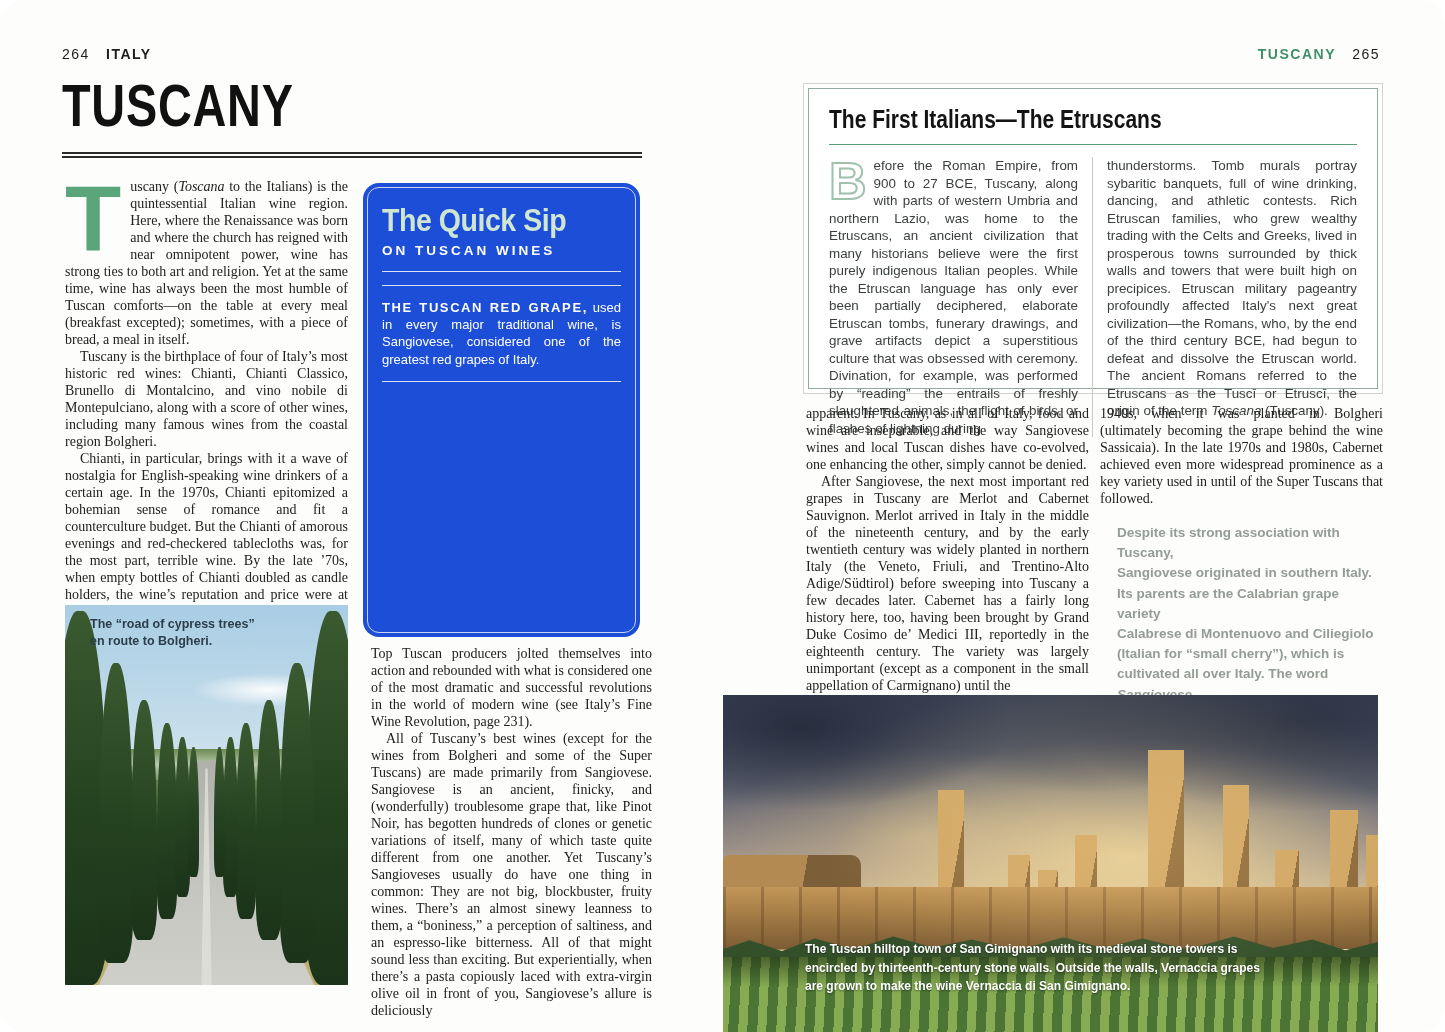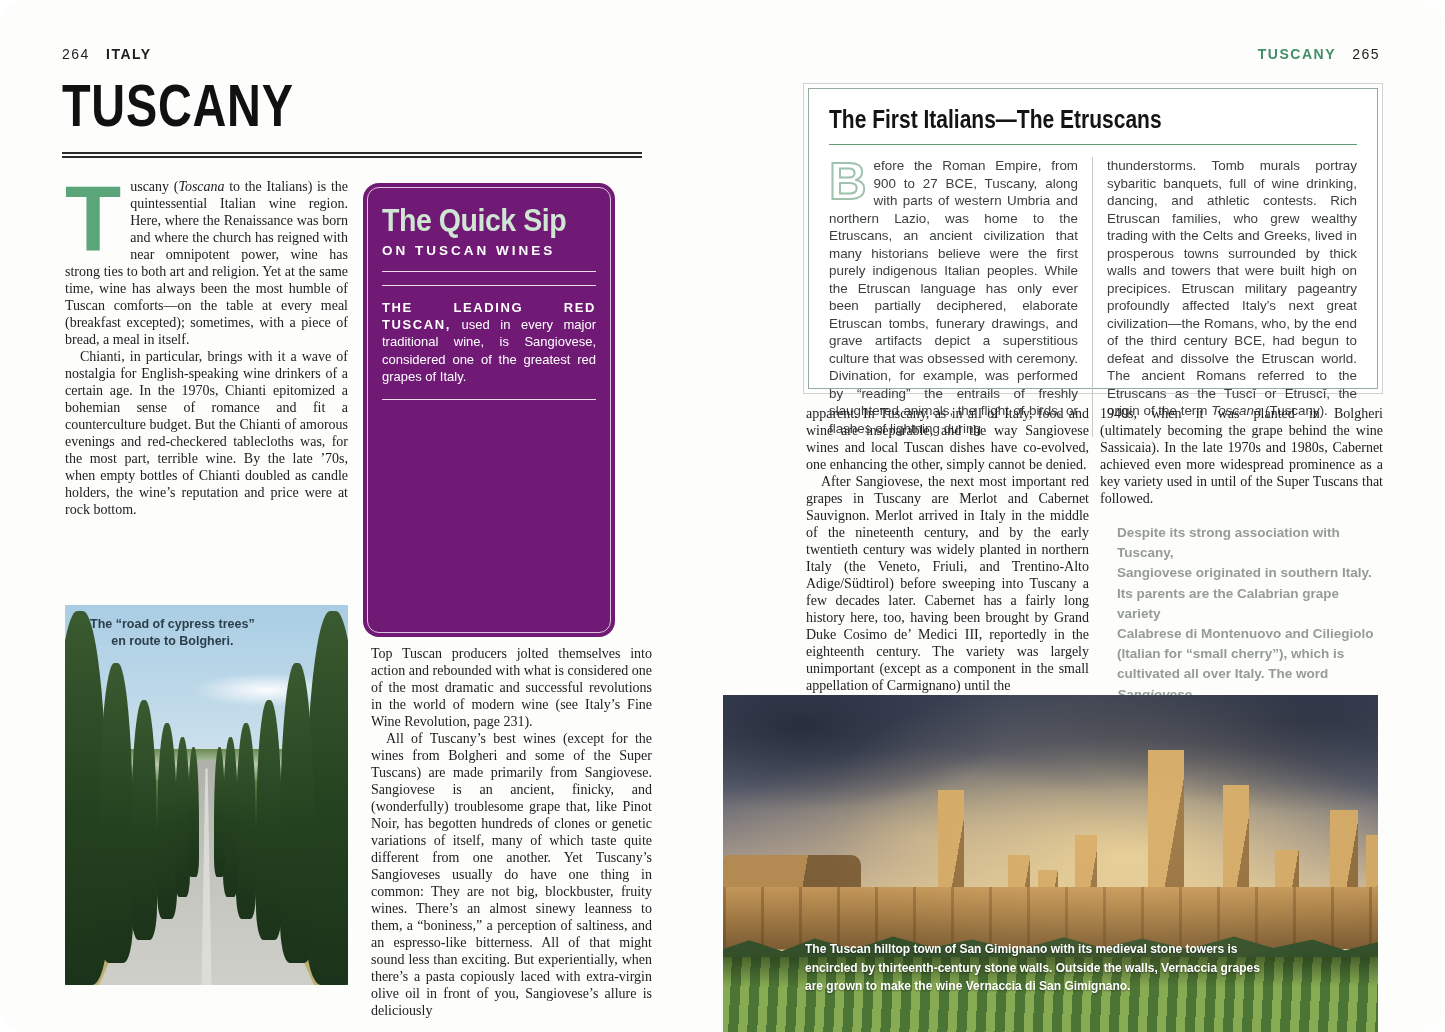--- a/index.html
+++ b/index.html
@@ -24,21 +24,21 @@
   .serifcol { position:absolute; font-size:14px; line-height:17px; text-align:justify; color:#212121; }
   .serifcol p { margin:0; }
   .serifcol p.indent { text-indent:15px; }
   .dropcapT { float:left; font-family:"Liberation Sans", sans-serif; font-weight:bold;
               font-size:92px; line-height:76px; color:#5ba57b; margin:3px 9px 0 0; }
   .dropcapB { float:left; font-family:"Liberation Sans", sans-serif; font-weight:bold;
               font-size:52px; line-height:44px; margin:2px 7px 0 0;
               color:#ffffff; -webkit-text-stroke:2px #9fc2ac; }
 
   
-  #photo-cypress { position:absolute; left:65px; top:605px; width:283px; height:380px; overflow:hidden; background:#9db8a8;text-align:center; }
+  #photo-cypress { position:absolute; left:65px; top:605px; width:283px; height:380px; overflow:hidden; background:#9db8a8; }
   #photo-cypress .sky { position:absolute; inset:0 0 45% 0; background:linear-gradient(180deg,#a9cde4 0%,#c3dcea 55%,#dde9ee 100%); }
   #photo-cypress .cloud { position:absolute; left:45%; top:18%; width:150px; height:34px; border-radius:50%;
        background:radial-gradient(ellipse at center, rgba(255,255,255,.95), rgba(255,255,255,0) 70%); }
   #photo-cypress .haze { position:absolute; left:0; top:38%; width:100%; height:8%;
        background:linear-gradient(180deg, rgba(214,228,214,.0), rgba(205,221,201,.8), rgba(160,185,150,.4)); }
   #photo-cypress .ground { position:absolute; left:0; bottom:0; width:100%; height:62%;
        background:linear-gradient(180deg,#6d8a52 0%,#55703f 30%,#46603a 100%); }
   #photo-cypress .road { position:absolute; inset:0;
        background:linear-gradient(180deg,#b0b0aa 40%,#c6c6c0 75%,#cfcfc9 100%);
        clip-path:polygon(46.5% 41%, 53.5% 41%, 90% 100%, 10% 100%); }
@@ -48,22 +48,22 @@
        clip-path:polygon(45.5% 42%, 47% 42%, 12% 100%, 4% 100%); opacity:.8; }
   #photo-cypress .verge-r { position:absolute; inset:0; background:#b9a65c;
        clip-path:polygon(53% 42%, 54.5% 42%, 96% 100%, 88% 100%); opacity:.8; }
   .tree { position:absolute; background:linear-gradient(180deg,#3a5a30 0%,#24411f 55%,#1b331a 100%);
           border-radius:45% 45% 28% 28% / 58% 58% 14% 14%; }
   #photo-cypress .cap { position:absolute; left:25px; top:11px; z-index:5;
        font-family:"Liberation Sans", sans-serif; font-weight:bold; font-size:12.5px; line-height:17px;
        color:#2c3e4a; white-space:pre-line; }
 
   
-  #quicksip { position:absolute; left:363px; top:183px; width:252px; min-height:454px;
-              background:#701a75; border-radius:16px; padding:22px 19px 20px 19px;
+  #quicksip { position:absolute; left:363px; top:183px; width:277px; min-height:454px;
+              background:#1d4ed8; border-radius:16px; padding:22px 19px 20px 19px;
               font-family:"Liberation Sans", sans-serif; color:#ffffff; }
   #quicksip::before { content:""; position:absolute; inset:4px; border:1px solid rgba(255,255,255,.75);
               border-radius:12px; pointer-events:none; }
   #quicksip .qs-title { font-weight:bold; font-size:31px; line-height:1.05; color:#cfe6d2; letter-spacing:-.5px;
               transform:scaleX(.92); transform-origin:left top; }
   #quicksip .qs-sub { font-weight:bold; font-size:13.5px; letter-spacing:3px; margin-top:5px; color:#ffffff; }
   #quicksip hr { border:none; border-top:1px solid rgba(255,255,255,.85); margin:13px 0; }
   #quicksip p { font-size:13px; line-height:17.4px; text-align:justify; }
   #quicksip p b { letter-spacing:1.6px; }
 
@@ -125,20 +125,21 @@
   <div class="runhead" id="rh-right" style="left:1100px; top:46px; width:280px;">
     <span class="sect">TUSCANY</span>&nbsp;&nbsp;
     <span class="folio">265</span>
   </div>
 
   <div id="lp-title">TUSCANY</div>
   <div id="lp-rule"></div>
 
   <div class="serifcol" style="left:65px; top:178px; width:283px;">
     <p><span class="dropcapT">T</span><span>uscany (<i>Toscana</i> to the Italians) is the quintessential Italian wine region. Here, where the Renaissance was born and where the church has reigned with near omnipotent power, wine has strong ties to both art and religion. Yet at the same time, wine has always been the most humble of Tuscan comforts—on the table at every meal (breakfast excepted); sometimes, with a piece of bread, a meal in itself.</span></p>
+    <p class="indent">Tuscany is the birthplace of four of Italy’s most historic red wines: Chianti, Chianti Classico, Brunello di Montalcino, and vino nobile di Montepulciano, along with a score of other wines, including many famous wines from the coastal region Bolgheri.</p>
     <p class="indent">Chianti, in particular, brings with it a wave of nostalgia for English-speaking wine drinkers of a certain age. In the 1970s, Chianti epitomized a bohemian sense of romance and fit a counterculture budget. But the Chianti of amorous evenings and red-checkered tablecloths was, for the most part, terrible wine. By the late ’70s, when empty bottles of Chianti doubled as candle holders, the wine’s reputation and price were at rock bottom.</p>
   </div>
 
   <div id="photo-cypress">
     <div class="sky"></div>
     <div class="cloud"></div>
     <div class="ground"></div>
     <div class="haze"></div>
     <div class="road"></div>
     <div class="roadline"></div>
@@ -162,21 +163,21 @@
     </div>
     <div class="cap">The “road of cypress trees”
 en route to Bolgheri.</div>
   </div>
 
   <div id="quicksip">
     <div class="qs-title">The Quick Sip</div>
     <div class="qs-sub">ON TUSCAN WINES</div>
     <hr>
     <hr>
-    <p><b>THE LEADING RED TUSCAN,</b> used in every major traditional wine, is Sangiovese, considered one of the greatest red grapes of Italy.</p>
+    <p><b>THE TUSCAN RED GRAPE,</b> used in every major traditional wine, is Sangiovese, considered one of the greatest red grapes of Italy.</p>
     <hr>
   </div>
 
   <div class="serifcol" style="left:363px; top:645px; width:281px;margin-left:8px;">
     <p>Top Tuscan producers jolted themselves into action and rebounded with what is considered one of the most dramatic and successful revolutions in the world of modern wine (see Italy’s Fine Wine Revolution, page 231).</p>
     <p class="indent">All of Tuscany’s best wines (except for the wines from Bolgheri and some of the Super Tuscans) are made primarily from Sangiovese. Sangiovese is an ancient, finicky, and (wonderfully) troublesome grape that, like Pinot Noir, has begotten hundreds of clones or genetic variations of itself, many of which taste quite different from one another. Yet Tuscany’s Sangioveses usually do have one thing in common: They are not big, blockbuster, fruity wines. There’s an almost sinewy leanness to them, a “boniness,” a perception of saltiness, and an espresso-like bitterness. All of that might sound less than exciting. But experientially, when there’s a pasta copiously laced with extra-virgin olive oil in front of you, Sangiovese’s allure is deliciously</p>
   </div>
 
   <div id="etruscans">
     <div class="eb-title">The First Italians—The Etruscans</div>

